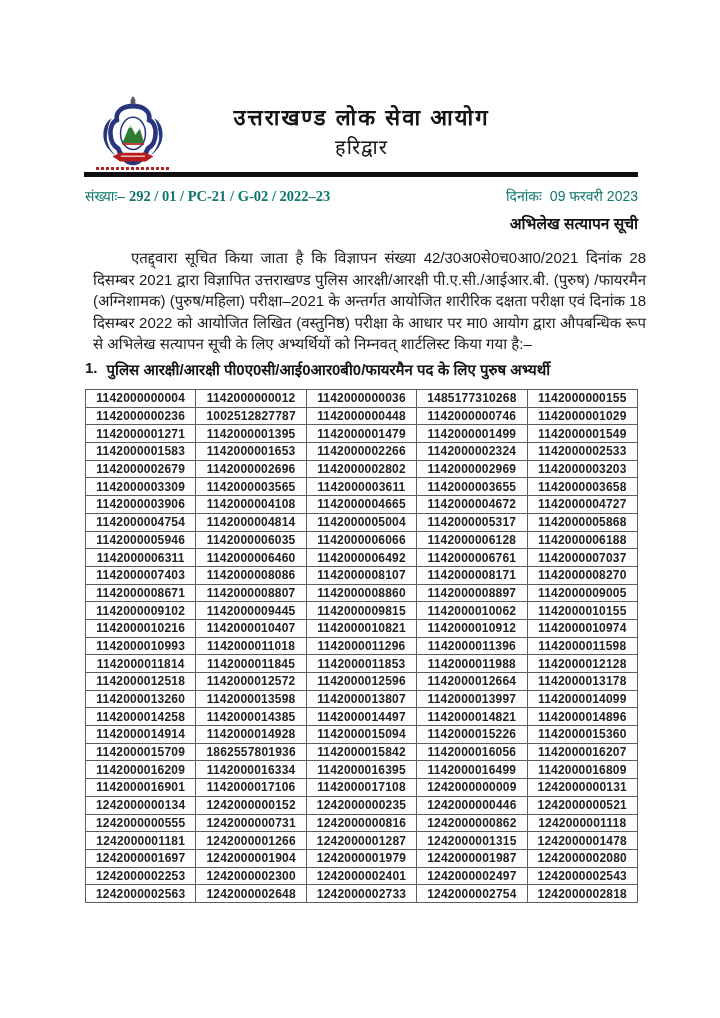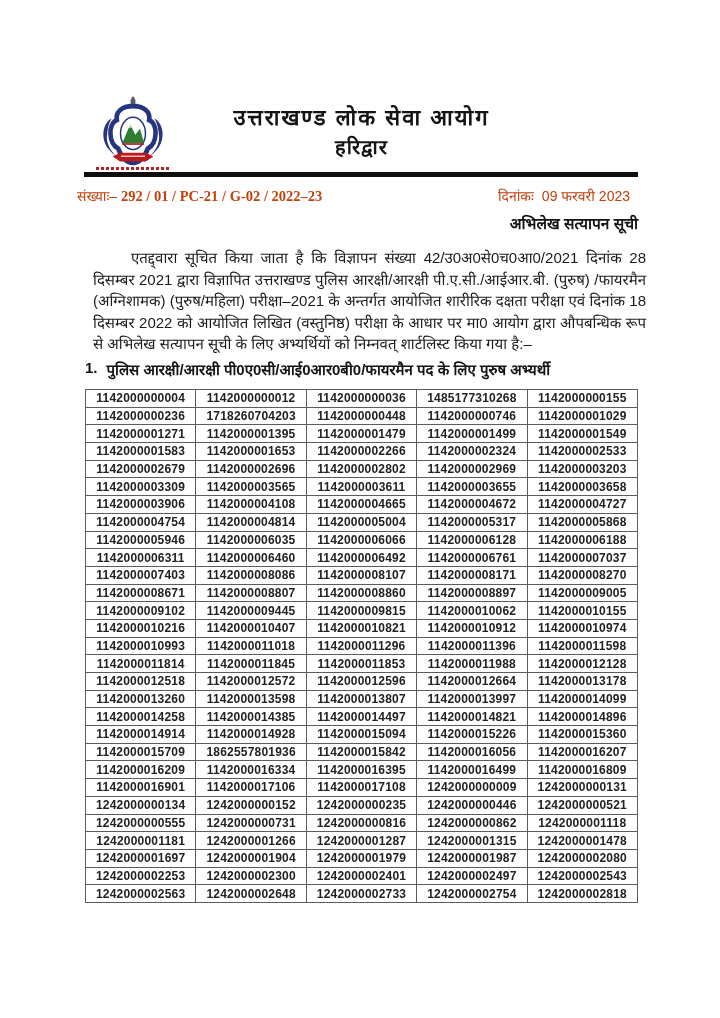--- a/index.html
+++ b/index.html
@@ -4,24 +4,24 @@
 <style>
   html,body{margin:0;padding:0;background:#ffffff;}
   .page{position:relative;width:668px;height:1018px;background:#ffffff;overflow:hidden;
         font-family:"Liberation Sans","DejaVu Sans",sans-serif;color:#1c1c1c;border-radius:23px;}
   .logo{position:absolute;left:93px;top:96px;width:80px;height:78px;}
   .logo-caption{position:absolute;left:96px;top:167px;width:74px;height:3px;
         background:repeating-linear-gradient(90deg,#b32424 0 3px,#ffffff 3px 5px);}
   .org-name{position:absolute;left:85px;top:101px;width:553px;text-align:center;
         font-size:22px;font-weight:bold;letter-spacing:2px;color:#141414;}
   .org-place{position:absolute;left:85px;top:133px;width:553px;text-align:center;
-        font-size:20px;font-weight:bold;letter-spacing:1px;color:#141414;}
+        font-size:20px;font-weight:normal;letter-spacing:1px;color:#141414;}
   .thick-rule{position:absolute;left:84px;top:172px;width:554px;height:5px;background:#0f0f0f;}
-  .ref-row{position:absolute;left:77px;top:186px;width:553px;display:flex;
-        justify-content:space-between;font-size:14px;color:#c2410c;text-align:center;}
+  .ref-row{position:absolute;left:85px;top:186px;width:553px;display:flex;
+        justify-content:space-between;font-size:14px;color:#0f766e;text-align:center;}
   .ref-left .latin{font-family:"Liberation Serif","DejaVu Serif",serif;font-weight:600;font-size:14.5px;}
   .ref-right span{margin-left:4px;}
   .doc-title{position:absolute;left:85px;top:212px;width:553px;text-align:right;
         font-size:15.5px;font-weight:bold;color:#141414;}
   .para{position:absolute;left:85px;top:239px;width:553px;margin:8px;
         font-size:15px;line-height:21.6px;text-align:justify;text-indent:38px;color:#1b1b1b;}
   .list-heading{position:absolute;left:85px;top:359px;width:553px;display:flex;gap:9px;
         font-size:15px;font-weight:bold;color:#141414;}
   .roll-table{position:absolute;left:85px;top:389px;width:553px;
         border-collapse:collapse;table-layout:fixed;}
@@ -90,21 +90,21 @@
     <tbody>
         <tr>
           <td>1142000000004</td>
           <td>1142000000012</td>
           <td>1142000000036</td>
           <td>1485177310268</td>
           <td>1142000000155</td>
         </tr>
         <tr>
           <td>1142000000236</td>
-          <td>1718260704203</td>
+          <td>1002512827787</td>
           <td>1142000000448</td>
           <td>1142000000746</td>
           <td>1142000001029</td>
         </tr>
         <tr>
           <td>1142000001271</td>
           <td>1142000001395</td>
           <td>1142000001479</td>
           <td>1142000001499</td>
           <td>1142000001549</td>

